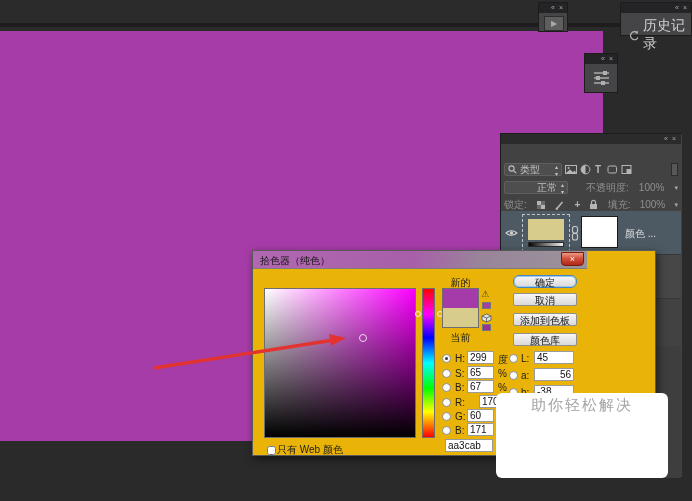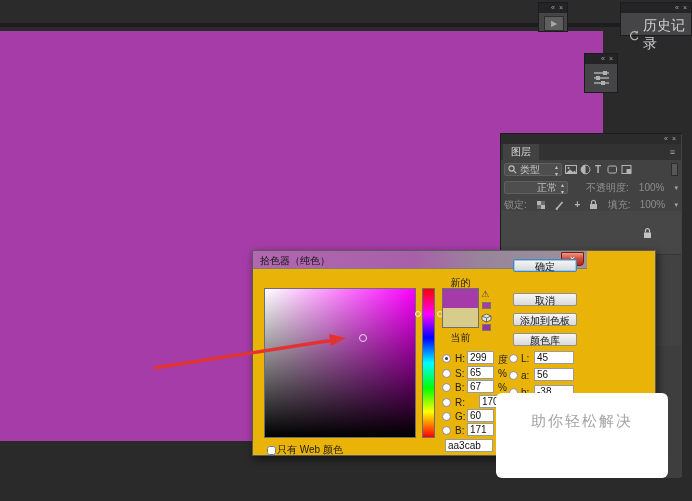--- a/index.html
+++ b/index.html
@@ -63,21 +63,21 @@
   .numf{position:absolute;width:27px;height:13px;border:1px solid #9b9b9b;background:#fff;
      font-size:10px;font-family:"Liberation Sans",sans-serif;padding:0 2px;color:#111;}
   .numf.wide{width:40px;}
   .cb{position:absolute;width:9px;height:9px;border:1px solid #8a8a8a;background:#fff;}
   .miniswatch{position:absolute;width:9px;height:7px;border:1px solid #777;}
 
   
   .watermark{left:496px;top:393px;width:172px;height:85px;background:#ffffff;border-radius:6px;
      z-index:5;text-align:center;}
   .wm-title{margin-top:9px;font-size:27px;font-weight:bold;letter-spacing:2px;}
-  .wm-sub{margin-top:19px;font-size:15px;color:#a3a3a3;letter-spacing:2px;}
+  .wm-sub{margin-top:3px;font-size:15px;color:#a3a3a3;letter-spacing:2px;}
 
   .arrow-layer{left:0;top:0;width:692px;height:501px;z-index:4;pointer-events:none;}
   svg text{font-family:"Liberation Sans",sans-serif;}
 </style>
 </head>
 <body>
 
 <div class="root">
 
   <div class="abs top-bar"></div>
@@ -123,24 +123,20 @@
         <rect x="8" y="11" width="4" height="4" fill="#b0b0b0"></rect>
       </svg>
     </div>
   </div>
 
   <div class="abs layers-panel">
     <div class="abs lp-minibar">
       <span class="glyph">«</span>
       <span class="glyph">×</span>
     </div>
-    <div class="abs lp-tabbar">
-      <div class="abs lp-tab">图层</div>
-      <span class="abs glyph" style="right:6px;top:3px;font-size:9px;">≡</span>
-    </div>
 
     <div class="abs lp-row-strip" style="top:27px;">
       <div class="dd" style="width:58px;">
         <svg width="9" height="9">
           <circle cx="3.5" cy="3.5" r="2.6" fill="none" stroke="#c0c0c0" stroke-width="1.1"></circle>
           <line x1="5.6" y1="5.6" x2="8.2" y2="8.2" stroke="#c0c0c0" stroke-width="1.2"></line>
         </svg>
         <span>类型</span>
         <span style="font-size:6px;margin-left:auto;">▴<br>▾</span>
       </div>
@@ -193,20 +189,35 @@
         <rect x="1" y="5" width="7" height="5" fill="#b5b5b5"></rect>
         <path d="M2.5 5 V3.4 a2 2 0 0 1 4 0 V5" fill="none" stroke="#b5b5b5" stroke-width="1.2"></path>
       </svg>
       <span class="muted" style="">填充:</span>
       <span class="muted">100%</span>
       <span class="glyph" style="font-size:7px;">▾</span>
     </div>
 
     <div class="abs lp-rows">
 
+      <div class="lrow sel">
+        <svg class="abs" style="left:4px;top:17px;" width="13" height="10">
+          <path d="M1 5 Q6.5 0.5 12 5 Q6.5 9.5 1 5 Z" fill="none" stroke="#cfcfcf" stroke-width="1.1"></path>
+          <circle cx="6.5" cy="5" r="1.7" fill="#cfcfcf"></circle>
+        </svg>
+        <div class="abs" style="left:21px;top:3px;width:48px;height:38px;border:1px dashed #c3c3c3;"></div>
+        <div class="abs" style="left: 27px; top: 8px; width: 36px; height: 21px; background: rgb(216, 204, 140);"></div>
+        <div class="abs" style="left:27px;top:31px;width:36px;height:5px;background:linear-gradient(90deg,#050505,#f3f3f3);border:1px solid #2a2a2a;"></div>
+        <svg class="abs" style="left:70px;top:15px;" width="8" height="15">
+          <rect x="1.5" y="0.5" width="5" height="6.5" rx="2" fill="none" stroke="#c9c9c9" stroke-width="1.1"></rect>
+          <rect x="1.5" y="7.5" width="5" height="6.5" rx="2" fill="none" stroke="#c9c9c9" stroke-width="1.1"></rect>
+        </svg>
+        <div class="mask-thumb" style="left:80px;top:5px;width:37px;height:32px;"></div>
+        <span class="abs" style="left:124px;top:16px;color:#dcdcdc;">颜色 ...</span>
+      </div>
 
 
       <div class="lrow">
         <svg class="abs" style="left:142px;top:16px;" width="9" height="12">
           <rect x="1" y="5.5" width="7" height="5.5" fill="#c4c4c4"></rect>
           <path d="M2.5 5.5 V3.6 a2 2 0 0 1 4 0 V5.5" fill="none" stroke="#c4c4c4" stroke-width="1.2"></path>
         </svg>
       </div>
     </div>
     <div class="abs lp-empty"></div>
@@ -236,21 +247,21 @@
     <span class="dlg-label" style="left:189px;top:80px;width:37px;text-align:center;">当前</span>
 
     <span class="dlg-label" style="left:228px;top:38px;font-size:9px;color:#3a3a3a;">⚠</span>
     <div class="miniswatch" style="left: 229px; top: 51px; background: rgb(162, 63, 162);"></div>
     <svg class="abs" style="left:228px;top:62px;" width="11" height="10">
       <path d="M5.5 1 L10 3 L10 7 L5.5 9 L1 7 L1 3 Z" fill="#e3e3e3" stroke="#5d5d5d" stroke-width="0.9"></path>
       <path d="M1 3 L5.5 5 L10 3 M5.5 5 L5.5 9" fill="none" stroke="#5d5d5d" stroke-width="0.9"></path>
     </svg>
     <div class="miniswatch" style="left: 229px; top: 73px; background: rgb(153, 51, 153);"></div>
 
-    <button class="ps-btn primary" style="top:8px;">确定</button>
+    <button class="ps-btn primary" style="top:24px;border-radius:6px;">确定</button>
     <button class="ps-btn" style="top:42px;">取消</button>
     <button class="ps-btn" style="top:62px;">添加到色板</button>
     <button class="ps-btn" style="top:82px;">颜色库</button>
 
     <span class="radio sel" style="left:189px;top:103px;"></span>
     <span class="dlg-label" style="left:202px;top:102px;">H:</span>
     <input class="numf" style="left: 214px; top: 100px;" readonly="" value="299">
     <span class="dlg-label" style="left:245px;top:102px;">度</span>
 
     <span class="radio" style="left:189px;top:118px;"></span>
@@ -274,21 +285,21 @@
     <span class="radio" style="left:189px;top:175px;"></span>
     <span class="dlg-label" style="left:202px;top:174px;">B:</span>
     <input class="numf" style="left: 214px; top: 172px;" readonly="" value="171">
 
     <span class="radio" style="left:256px;top:103px;"></span>
     <span class="dlg-label" style="left:268px;top:102px;">L:</span>
     <input class="numf wide" style="left: 281px; top: 100px;" readonly="" value="45">
 
     <span class="radio" style="left:256px;top:120px;"></span>
     <span class="dlg-label" style="left:268px;top:119px;">a:</span>
-    <input class="numf wide" style="left: 281px; top: 117px;" readonly="" value="56">
+    <input class="numf wide" style="left: 281px; top: 117px; text-align: right;" readonly="" value="56">
 
     <span class="radio" style="left:256px;top:137px;"></span>
     <span class="dlg-label" style="left:268px;top:136px;">b:</span>
     <input class="numf wide" style="left: 281px; top: 134px;" readonly="" value="-38">
 
     <span class="dlg-label" style="left:192px;top:190px;">#</span>
     <input class="numf" style="left: 192px; top: 188px; width: 48px;" readonly="" value="aa3cab">
 
     <input type="checkbox" class="cb" style="left: 10px; top: 192px;">
     <span class="dlg-label" style="left:24px;top:192px;">只有 Web 颜色</span>

